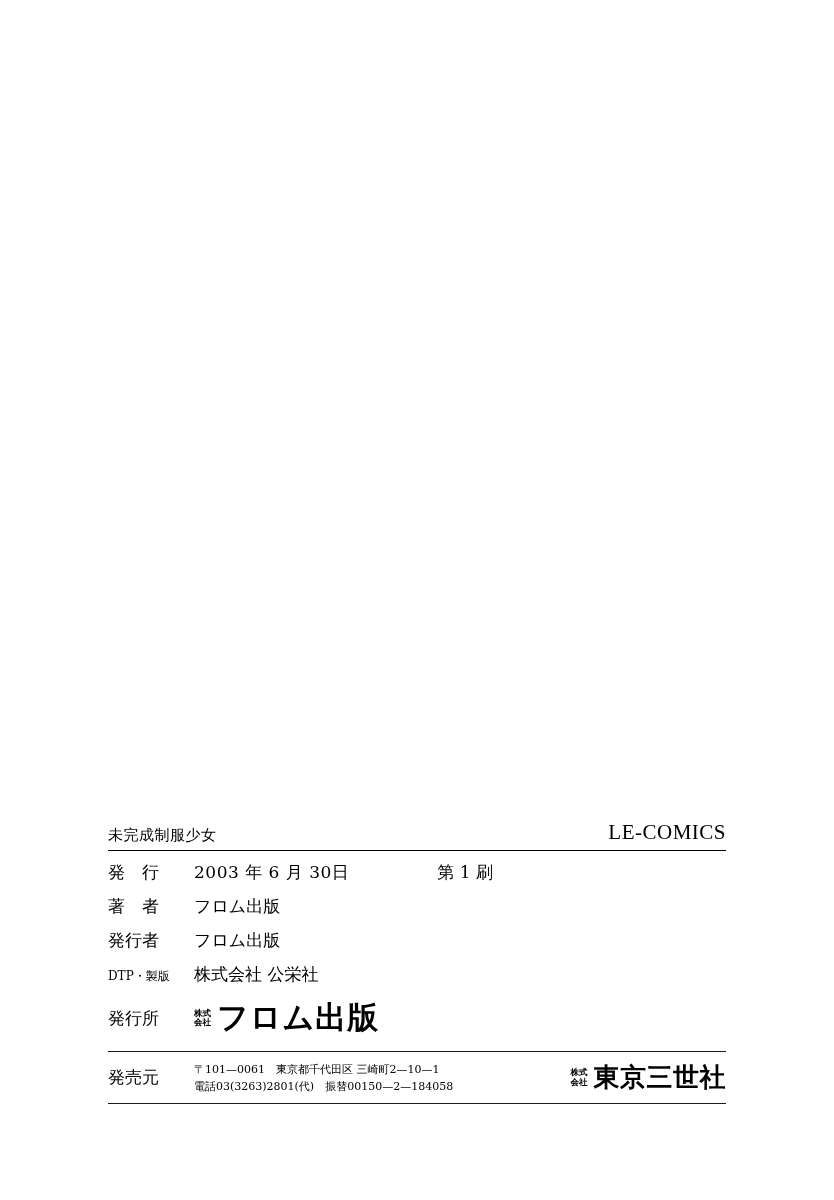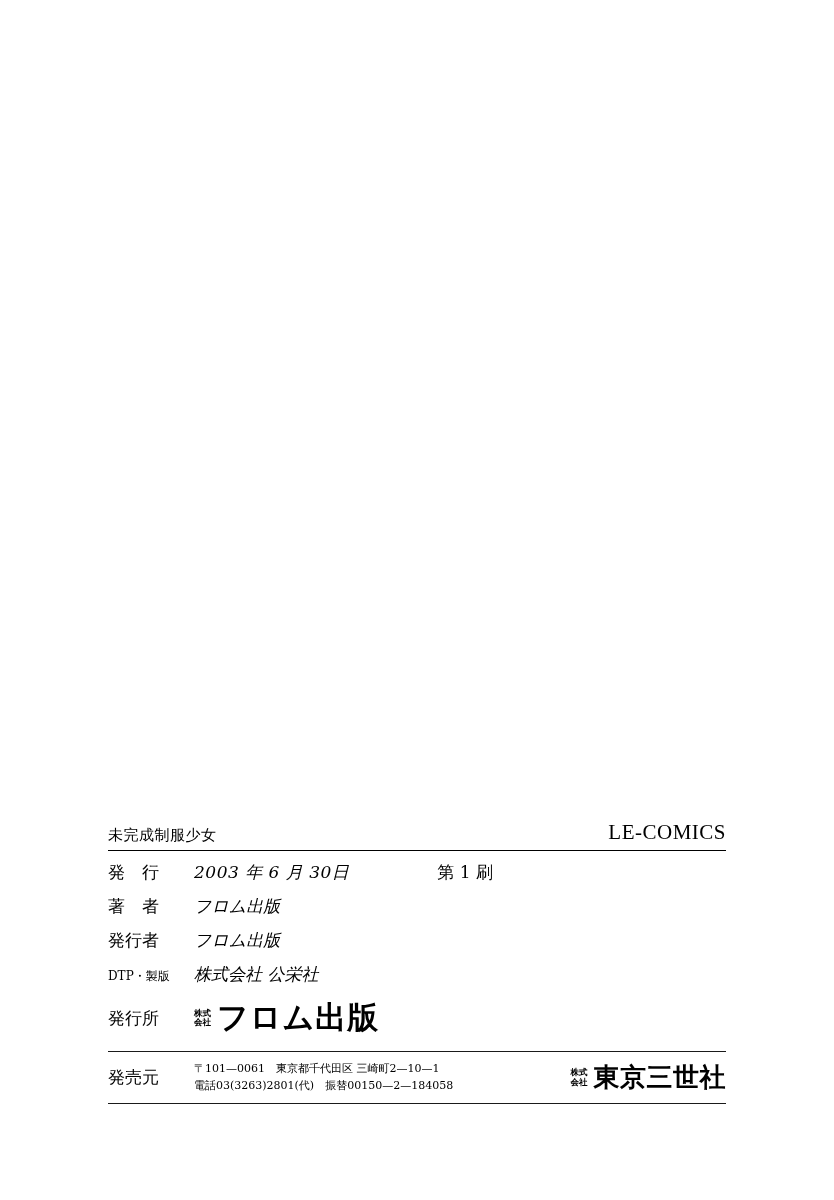--- a/index.html
+++ b/index.html
@@ -81,21 +81,20 @@
     white-space: nowrap;
   }
   .credit-label.small {
     font-size: 12px;
     letter-spacing: 0px;
   }
   .credit-value {
     font-family: "DejaVu Serif", serif;
     font-size: 17px;
     white-space: nowrap;
-    font-style: italic;
   }
   .credit-value.dated {
     letter-spacing: 0.5px;
   }
   .credit-extra {
     font-family: "DejaVu Serif", serif;
     font-size: 17px;
     margin-left: 88px;
     white-space: nowrap;
   }
@@ -127,21 +126,21 @@
     font-family: "DejaVu Sans", sans-serif;
     font-weight: bold;
     font-size: 31px;
     letter-spacing: 1px;
     white-space: nowrap;
   }
 
   
   .dist-row {
     display: flex;
-    align-items: flex-start;
+    align-items: center;
     justify-content: space-between;
     padding: 8px 0 8px 0;
   }
   .dist-left {
     display: flex;
     align-items: center;
   }
   .dist-label {
     width: 86px;
     flex: 0 0 86px;

